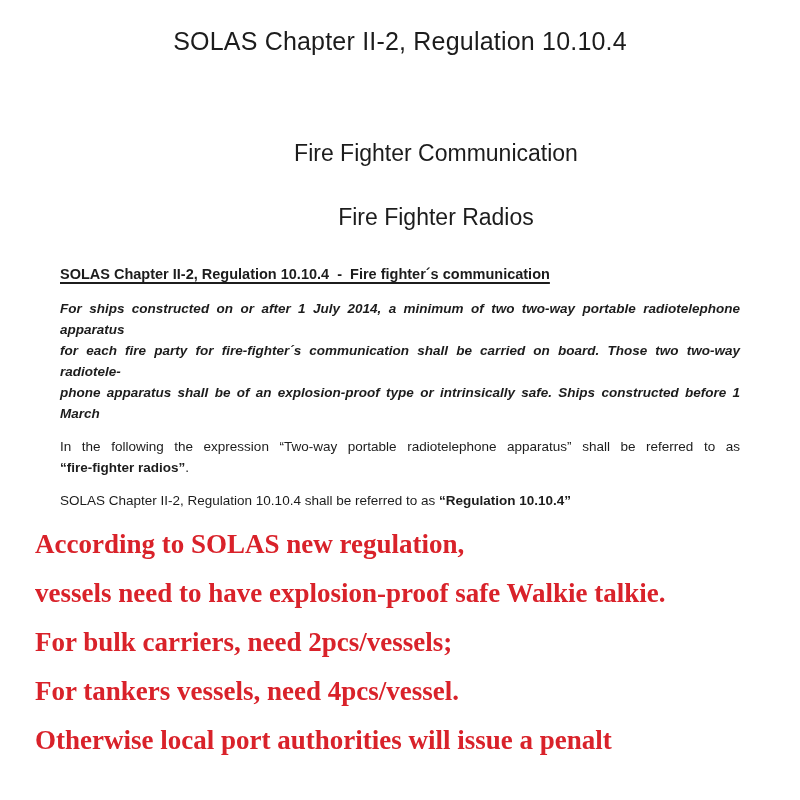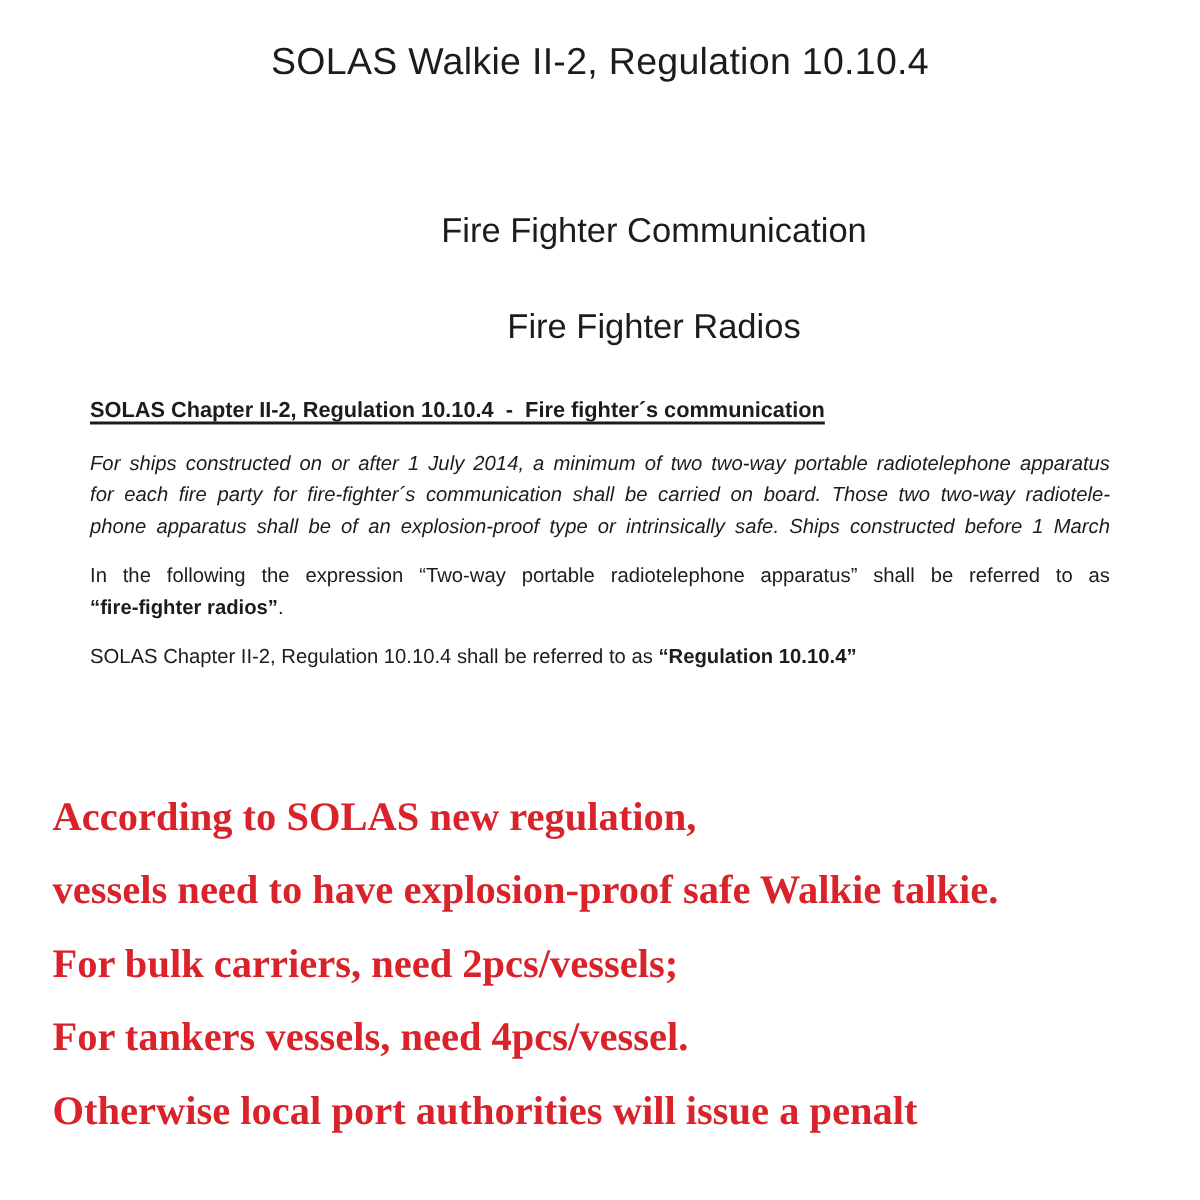--- a/index.html
+++ b/index.html
@@ -47,20 +47,21 @@
     white-space: pre-wrap;
     text-decoration: underline;
     text-decoration-thickness: 1.5px;
     text-underline-offset: 3px;
     margin: 0 0 13px 0;
   }
   .reg-intro { margin: 0 0 12px 0; }
   .reg-quote {
     font-style: italic;
     margin: 0 0 12px 0;
+    font-weight: bold;
   }
   .jline {
     text-align: justify;
     text-align-last: justify;
   }
   .reg-expression { margin: 0 0 12px 0; }
   .reg-referral { margin: 0; }
   .reg-expression b, .reg-referral b { font-weight: 700; }
 
   .notice {
@@ -75,21 +76,21 @@
   .notice-line {
     margin: 0 0 13px 0;
     white-space: nowrap;
   }
 </style>
 </head>
 <body>
 
 <div class="page">
 
-  <h1 class="doc-title">SOLAS Walkie II-2, Regulation 10.10.4</h1>
+  <h1 class="doc-title">SOLAS Chapter II-2, Regulation 10.10.4</h1>
 
   <h2 class="doc-subtitle sub1">Fire Fighter Communication</h2>
 
   <h2 class="doc-subtitle sub2">Fire Fighter Radios</h2>
 
   <section class="regulation">
 
     <div class="reg-heading">SOLAS Chapter II-2, Regulation 10.10.4  -  Fire fighter´s communication</div>
 
 

